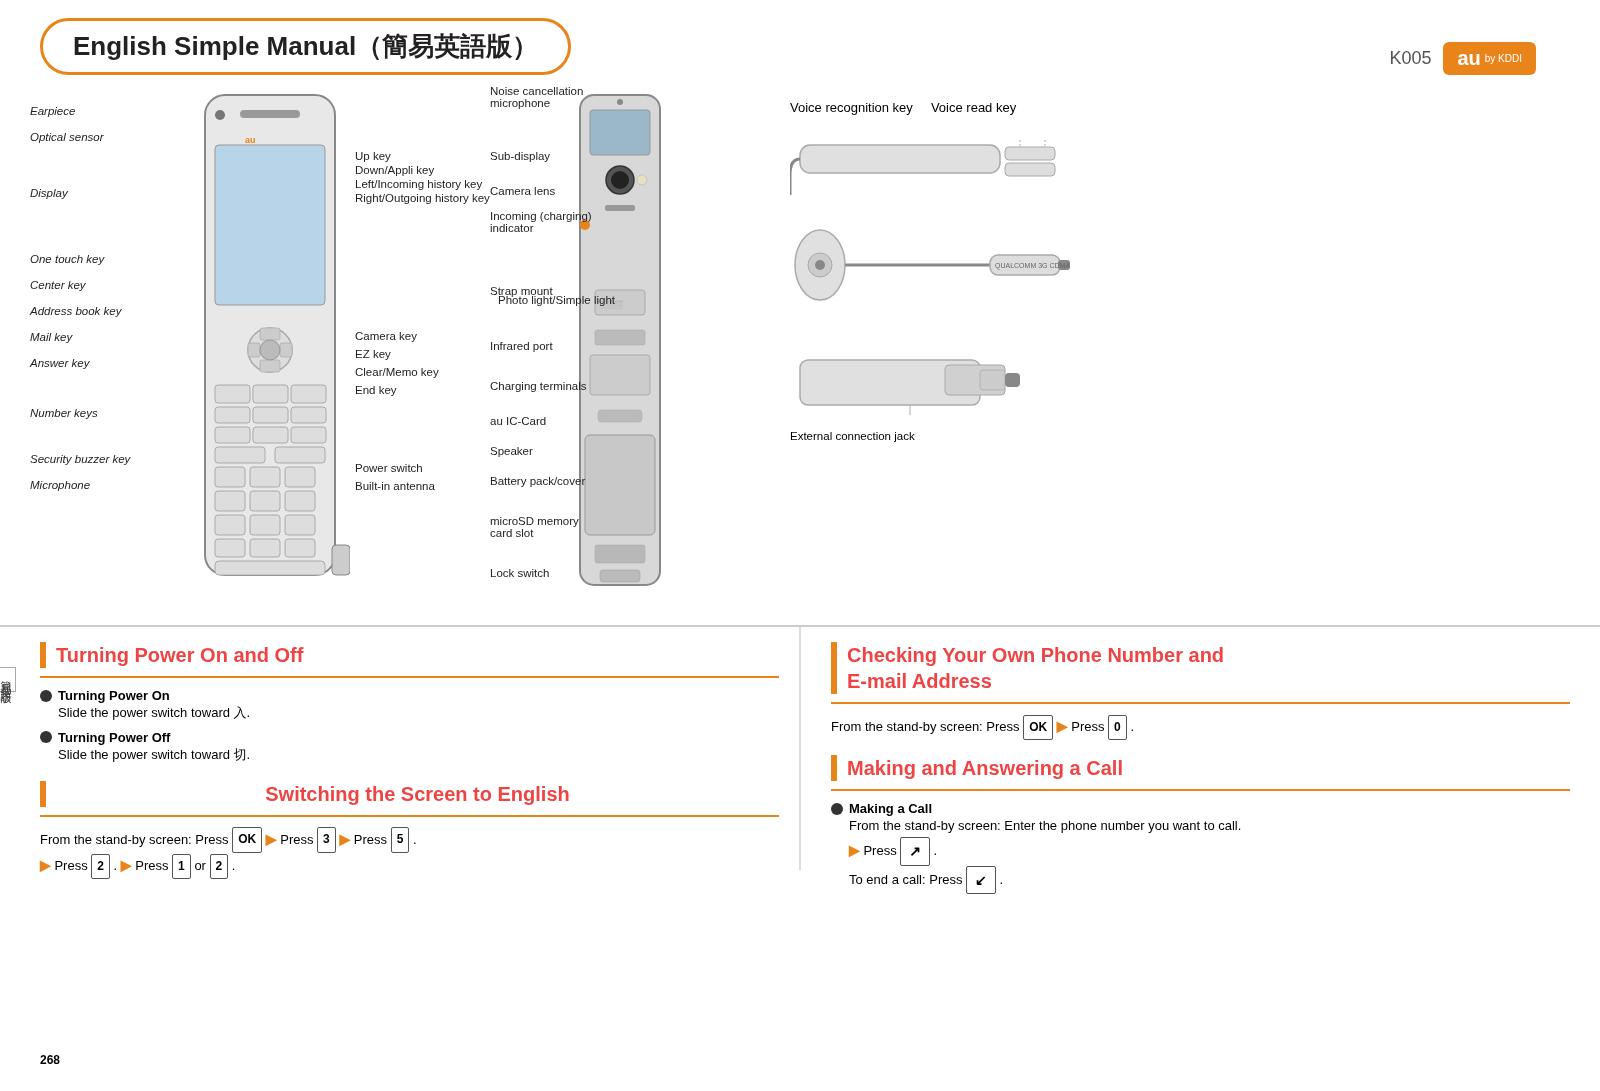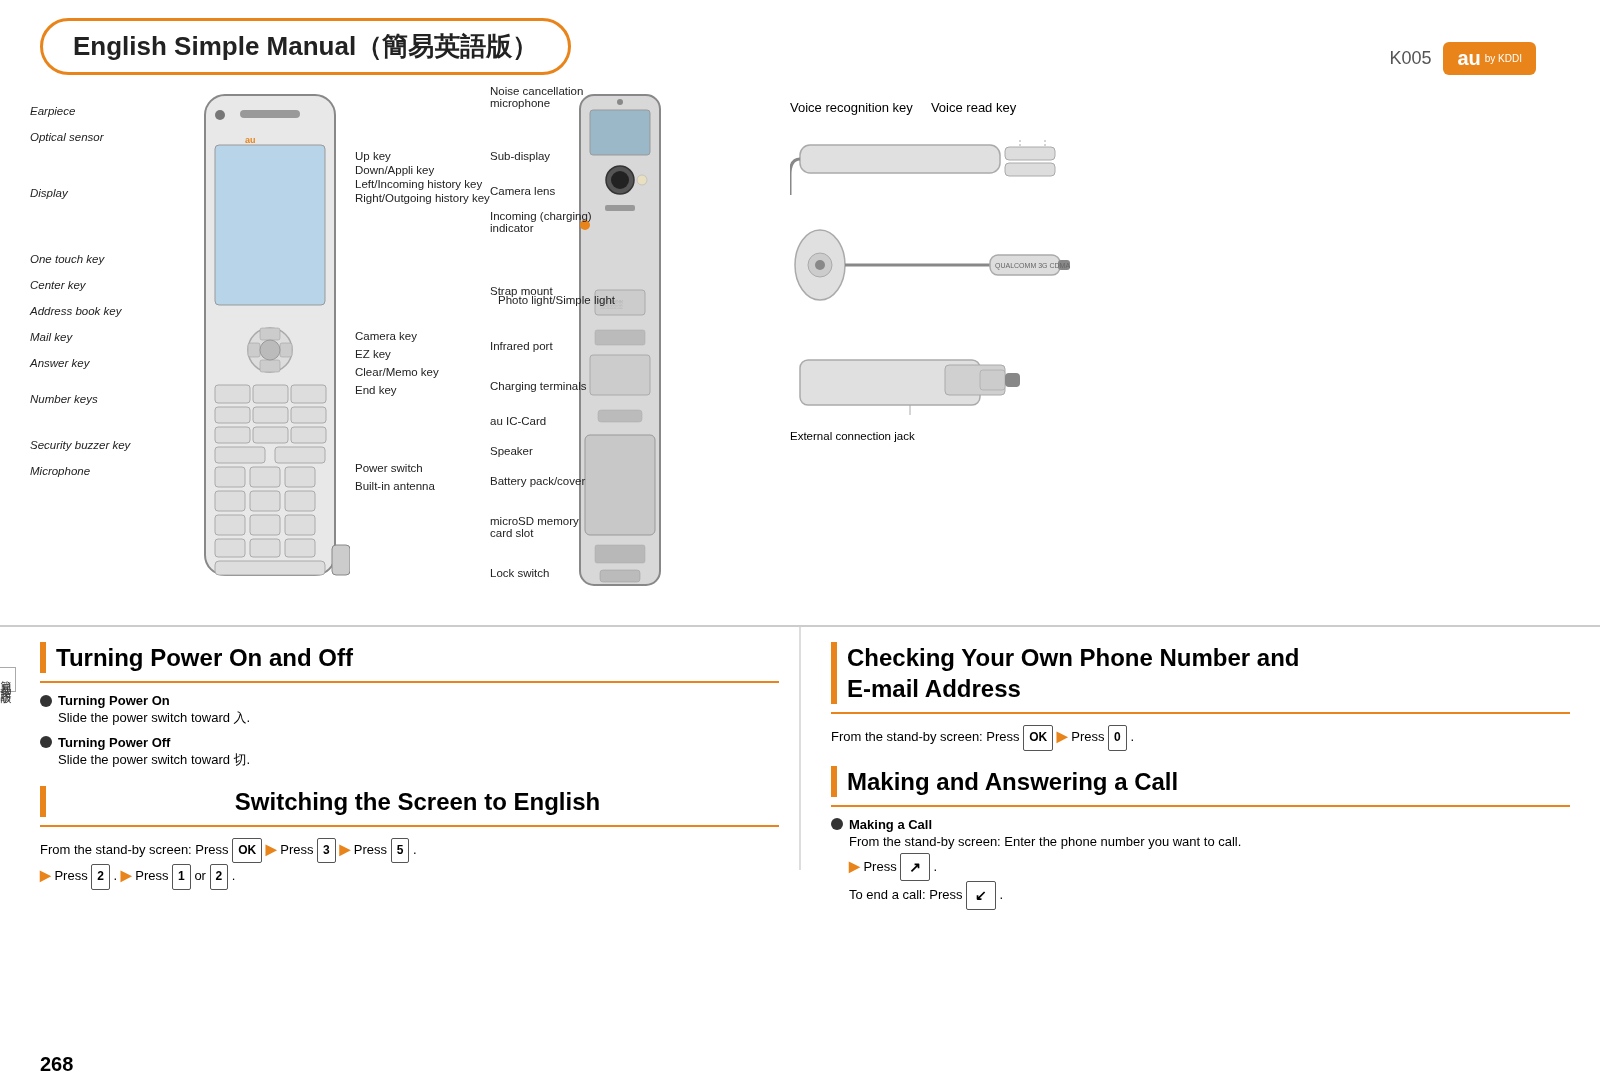--- a/index.html
+++ b/index.html
@@ -51,23 +51,23 @@
       display: flex;
       align-items: center;
       gap: 4px;
     }
     .au-logo .by-kddi {
       font-size: 10px;
       font-weight: normal;
     }
 
     .section-title {
-      font-size: 24px;
-      font-weight: bold;
-      color: #000000;
+      font-size: 20px;
+      font-weight: bold;
+      color: #ef4444;
       border-left: 6px solid #e8841a;
       padding-left: 10px;
       margin-bottom: 8px;
       line-height: 1.3;
     }
 
     .section-divider {
       height: 2px;
       background: #e8841a;
       margin-bottom: 10px;
@@ -145,21 +145,21 @@
 
     <div style="position:absolute; left:0; top:20px; display:flex; flex-direction:column; gap:14px;font-style:italic;">
       <div class="label-line">Earpiece</div>
       <div class="label-line">Optical sensor</div>
       <div class="label-line" style="margin-top:30px;">Display</div>
       <div class="label-line" style="margin-top:40px;">One touch key</div>
       <div class="label-line">Center key</div>
       <div class="label-line">Address book key</div>
       <div class="label-line">Mail key</div>
       <div class="label-line">Answer key</div>
-      <div class="label-line" style="margin-top:10px;">Number keys</div>
+      <div class="label-line" style="margin-top:24px;">Number keys</div>
       <div class="label-line" style="margin-top:20px;">Security buzzer key</div>
       <div class="label-line">Microphone</div>
     </div>
 
     <div style="position:absolute; left:160px; top:0; width:160px;">
       <svg width="160" height="520" viewBox="0 0 160 520">
 
         <rect x="15" y="10" width="130" height="480" rx="20" ry="20" fill="#e8e8e8" stroke="#888" stroke-width="2"></rect>
 
         <rect x="25" y="60" width="110" height="160" rx="4" fill="#b8d4e8" stroke="#999" stroke-width="1"></rect>
@@ -422,13 +422,13 @@
         <div>
           <span>To end a call: Press</span>
           <span class="key-box" style="padding:2px 8px; font-size:14px;">↙</span>
           <span> .</span>
         </div>
       </div>
     </div>
   </div>
 </div>
 
-<div style="position:absolute; bottom:15px; left:40px; font-size:20px; font-weight:bold;">268</div>
+<div style="position:absolute; bottom:24px; left:40px; font-size:12px; font-weight:bold;">268</div>
 
 </body></html>

